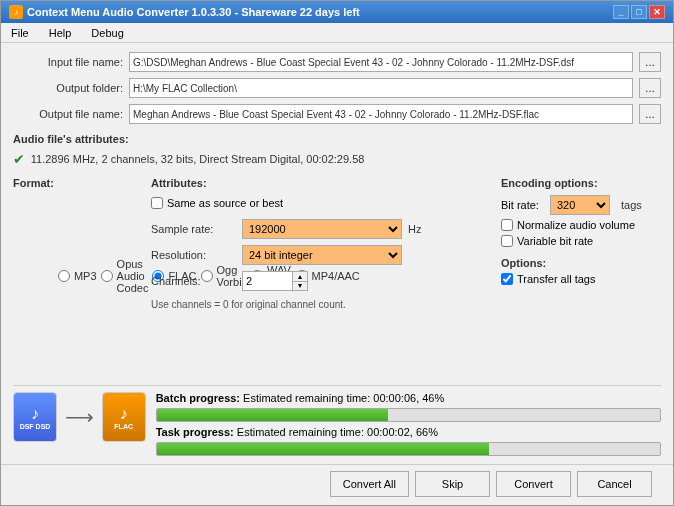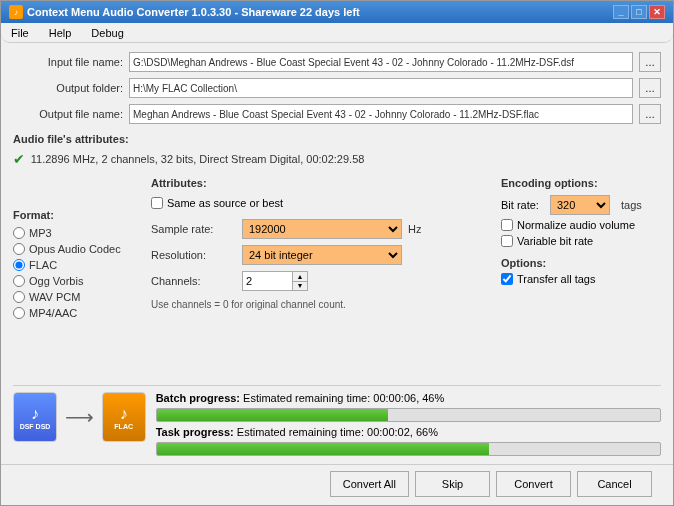--- a/index.html
+++ b/index.html
@@ -64,21 +64,20 @@
     }
     .title-btn.close { background: #d94a4a; }
     .menu-bar {
       background: #f0f0f0;
       border-bottom: 1px solid #ccc;
       padding: 4px 4px;
       display: flex;
       gap: 8px;
       height: 20px;
       align-items: center;
-      border-radius: 9px;
     }
     .menu-item {
       padding: 2px 6px;
       cursor: pointer;
       font-size: 11px;
     }
     .content {
       flex: 1;
       padding: 8px 12px;
       display: flex;
@@ -139,23 +138,22 @@
     }
     .main-area {
       display: flex;
       gap: 8px;
       margin-top: 4px;
       flex: 1;
     }
     .format-panel {
       width: 130px;
       display: flex;
-      flex-direction: column;
-      gap: 4px;
-      margin-top: 32px;
+      flex-direction: row;
+      gap: 4px;
     }
     .panel-title {
       font-weight: bold;
       font-size: 11px;
       color: #333;
       margin-bottom: 2px;
     }
     .radio-item {
       display: flex;
       align-items: center;

